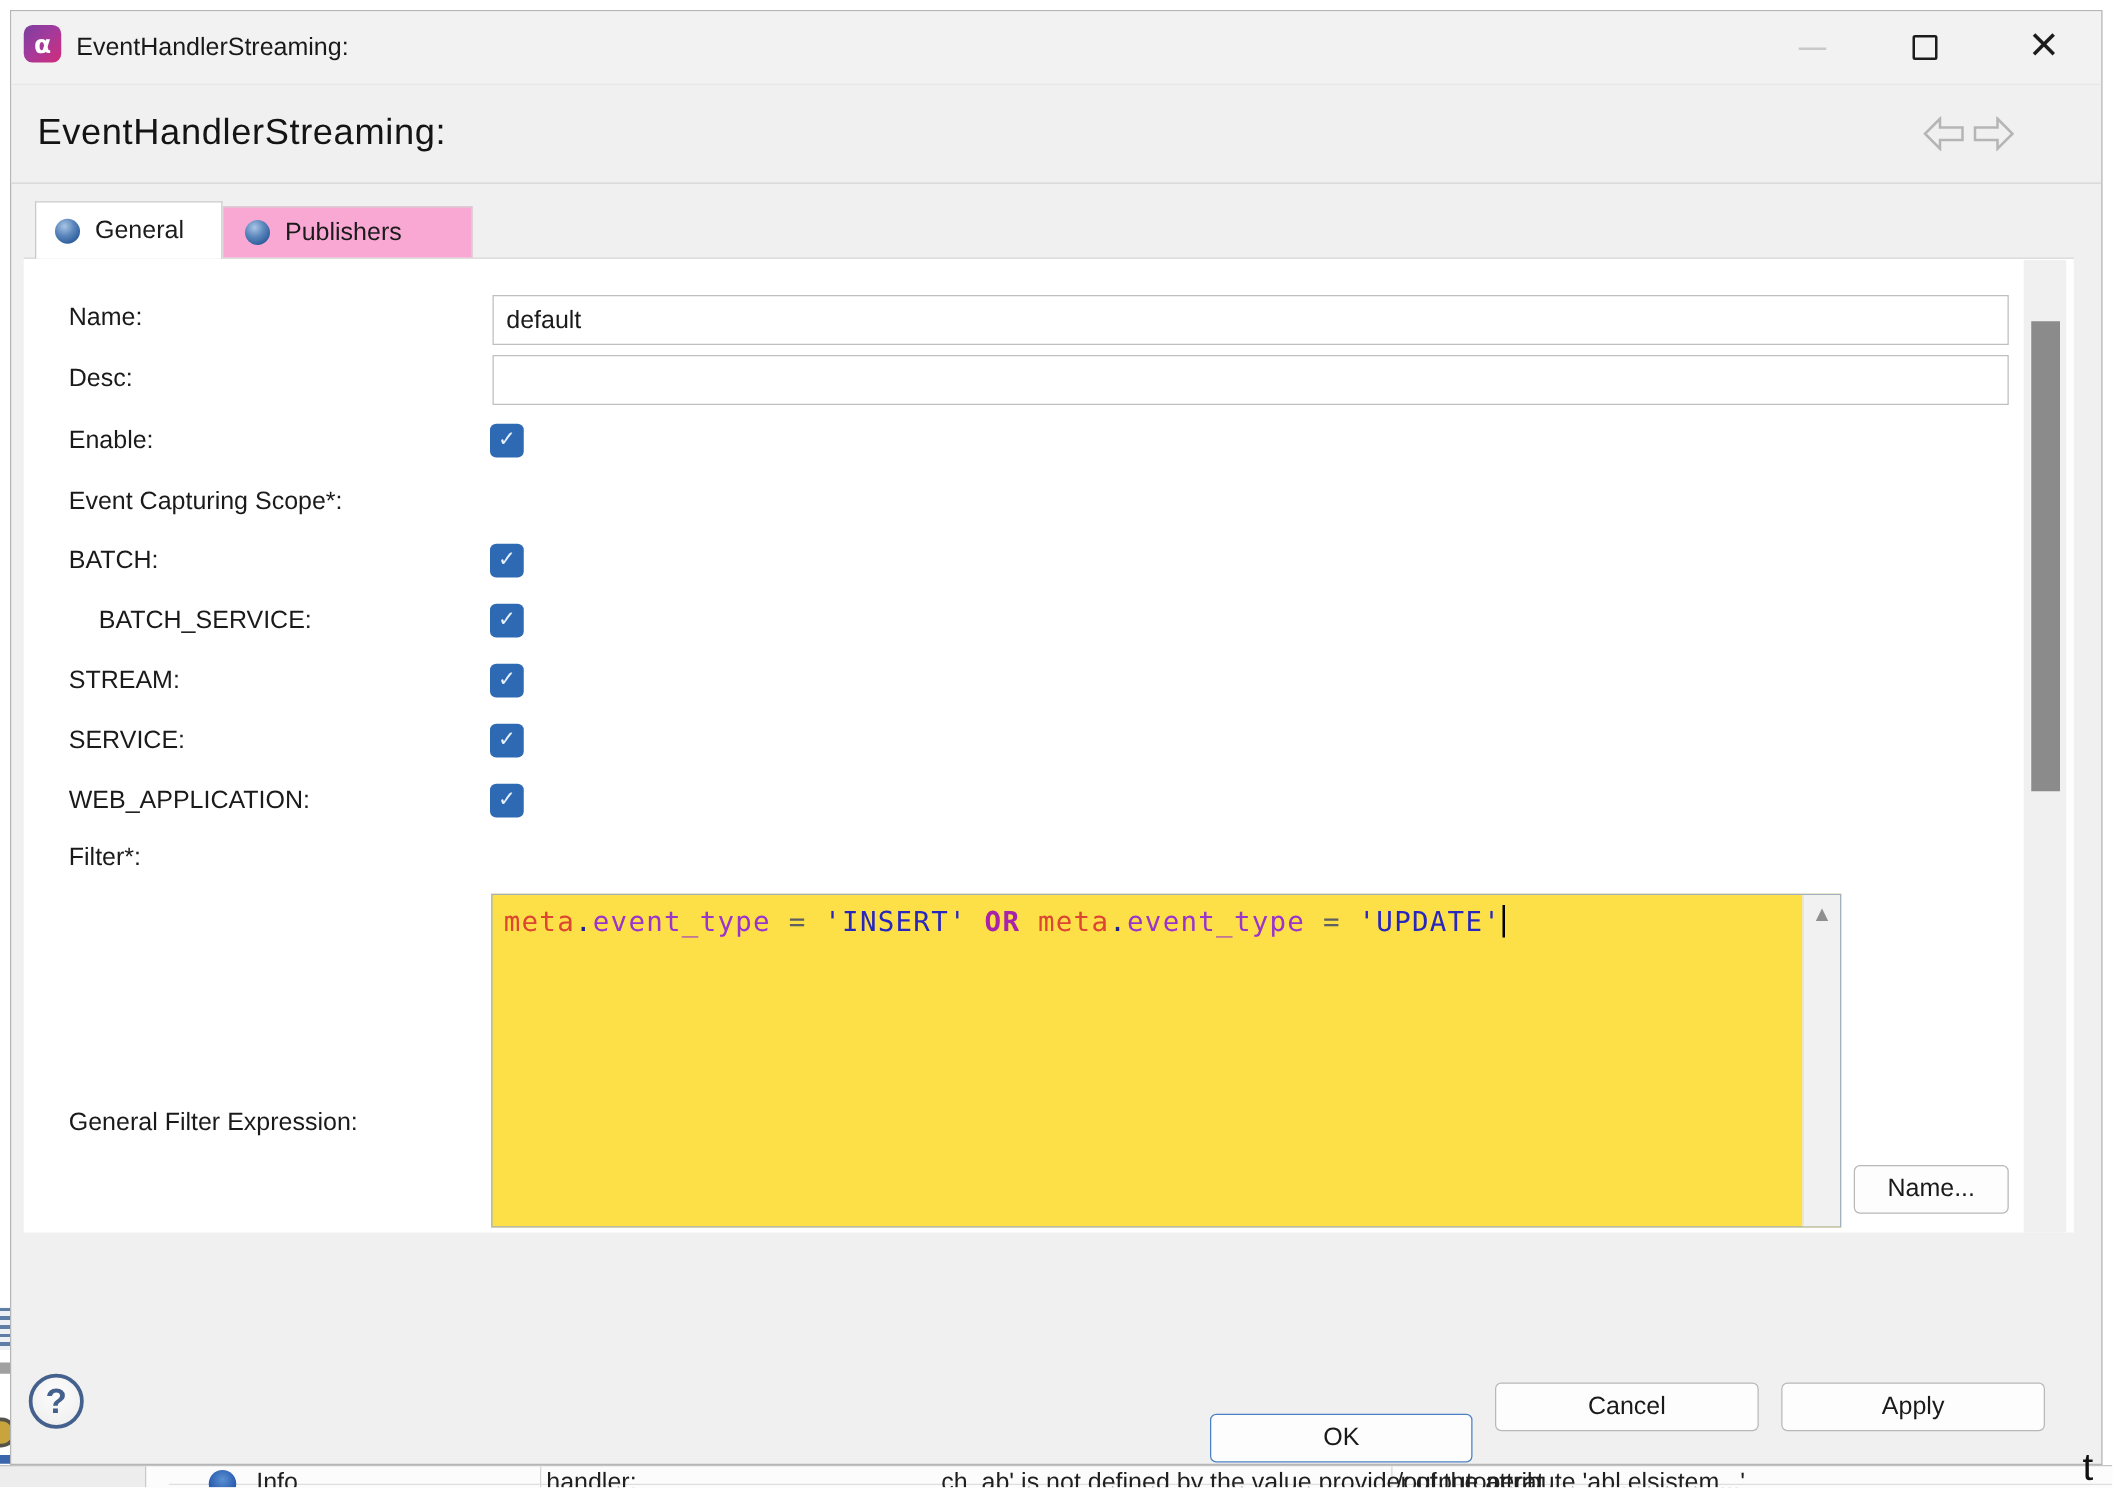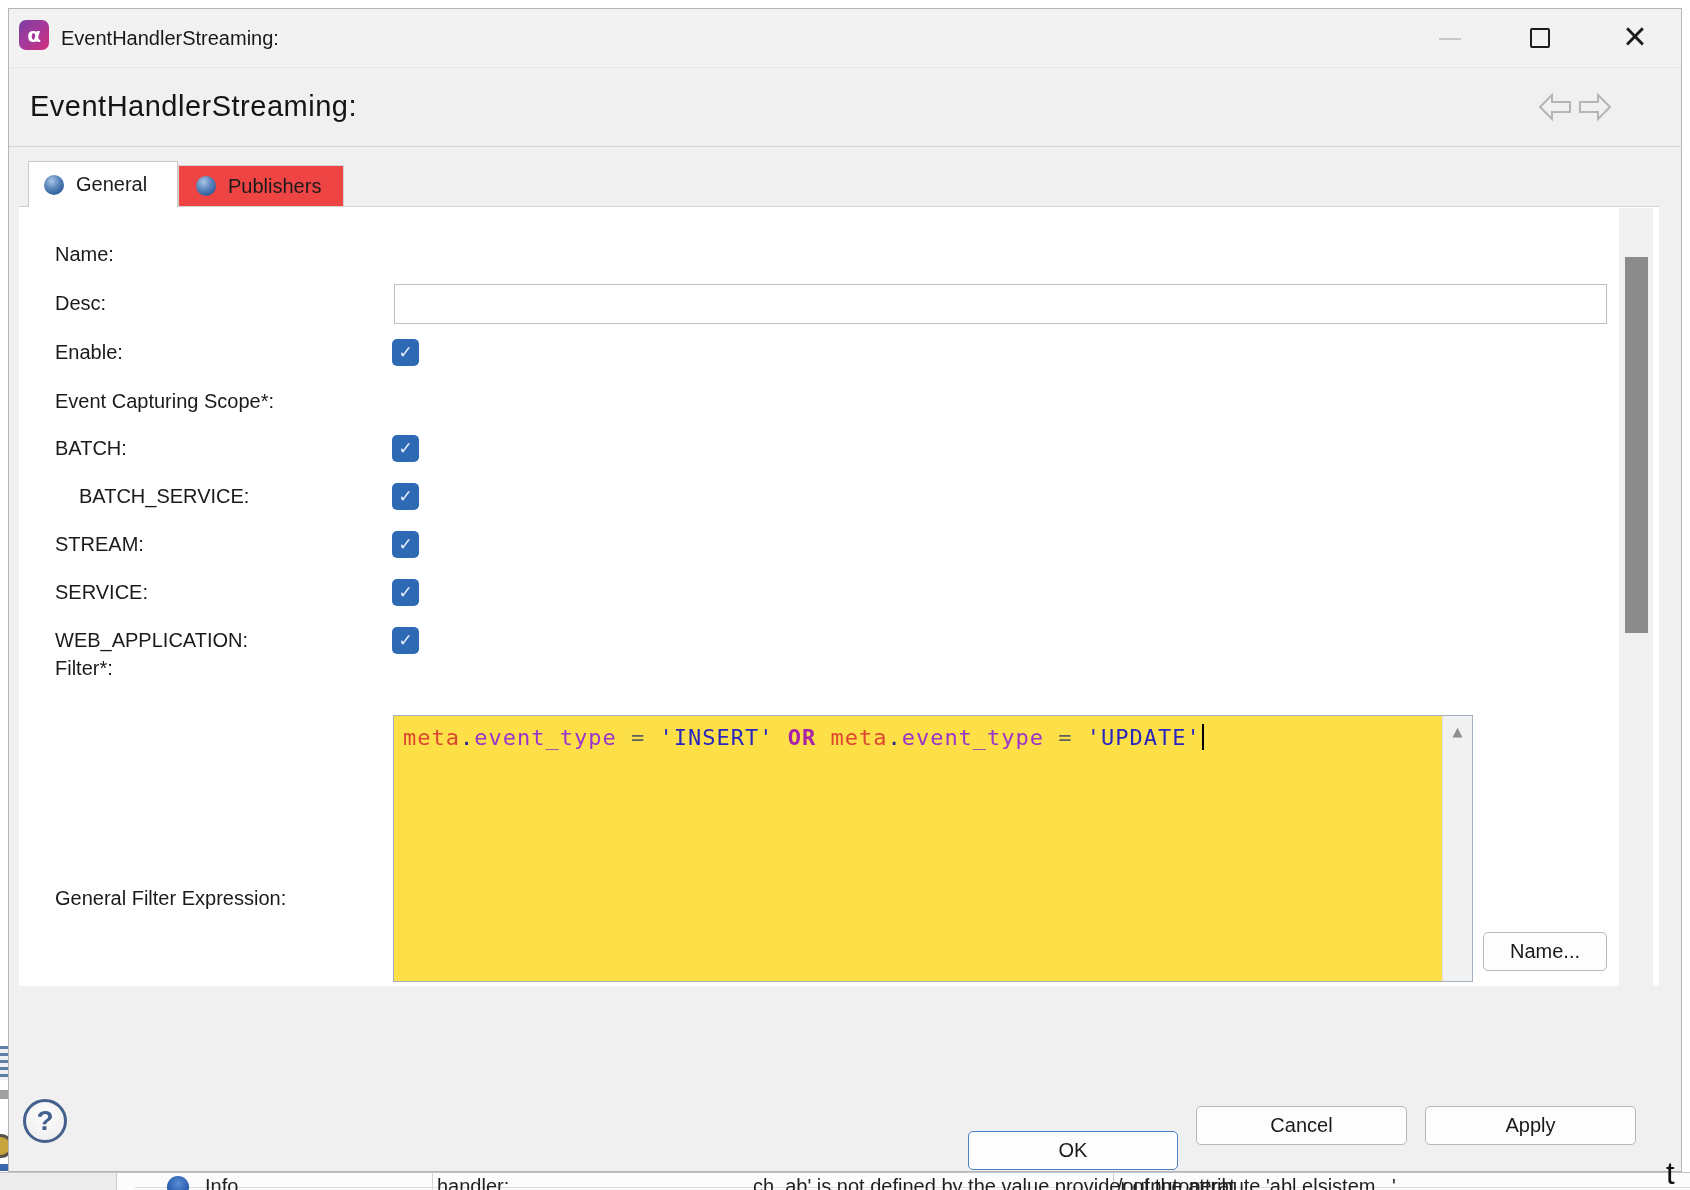--- a/index.html
+++ b/index.html
@@ -32,21 +32,21 @@
   .hdr-title{position:absolute;left:21px;top:22px;font-size:29px;letter-spacing:0.5px;color:#141414;}
   .nav-arrow{position:absolute;top:25px;width:34px;height:28px;}
   .nav-back{left:1529px;} .nav-fwd{left:1569px;}
 
   
   .content{position:absolute;left:10px;top:197px;width:1640px;height:780px;background:#ffffff;
            border-top:1px solid #d2d2d2;box-sizing:border-box;}
   .tab{position:absolute;display:flex;align-items:center;gap:12px;box-sizing:border-box;font-size:20px;}
   .tab-active{left:19px;top:152px;width:150px;height:46px;background:#ffffff;z-index:3;
               border:1px solid #c9c9c9;border-bottom:none;padding-left:15px;}
-  .tab-idle{left:169px;top:156px;width:166px;height:41px;background:#ef4444;z-index:2;
+  .tab-idle{left:169px;top:156px;width:200px;height:41px;background:#f9a8d4;z-index:2;
             border:1px solid #d4d4d4;border-bottom:none;padding-left:17px;}
   .sphere{width:20px;height:20px;border-radius:50%;flex:0 0 20px;
           background:radial-gradient(circle at 38% 30%,#a9c5e5 0%,#5d88bd 40%,#2f5f9e 75%,#24497c 100%);}
 
   
   .lbl{position:absolute;left:46px;height:27px;line-height:27px;font-size:20px;color:#1a1a1a;white-space:nowrap;z-index:4;}
   .txt{position:absolute;left:385px;width:1213px;height:40px;box-sizing:border-box;background:#fff;
        border:1px solid #bfbfbf;font-family:"Liberation Sans",sans-serif;font-size:20px;color:#1a1a1a;
        padding:0 10px;outline:none;z-index:4;}
   .cb{position:absolute;left:383px;width:27px;height:27px;border-radius:5px;background:#2e6ab4;
@@ -159,23 +159,24 @@
     </div>
     <div class="tab tab-idle">
       <span class="sphere"></span>
       <span>Publishers</span>
     </div>
 
     <div class="lbl" style="top:232px">Name:</div>
     <div class="lbl" style="top:281px">Desc:</div>
     <div class="lbl" style="top:330px">Enable:</div>
     <div class="lbl" style="top:379px">Event Capturing Scope*:</div>
-    <div class="lbl" style="top:646px">Filter*:</div>
+    <div class="lbl" style="top:664px">Filter*:</div>
     <div class="lbl" style="top:876px">General Filter Expression:</div>
 
+    <input class="txt" style="top: 227px;" value="default">
     <input class="txt" style="top: 275px;" value="">
 
     <div class="cb" style="top:330px">✓</div>
 
     <div id="scopes">
         <div class="lbl" style="top: 426px;">BATCH:</div>
         <div class="cb" style="top: 426px;">✓</div>
         <div class="lbl" style="top: 474px; margin-left: 24px;">BATCH_SERVICE:</div>
         <div class="cb" style="top: 474px;">✓</div>
         <div class="lbl" style="top: 522px;">STREAM:</div>

